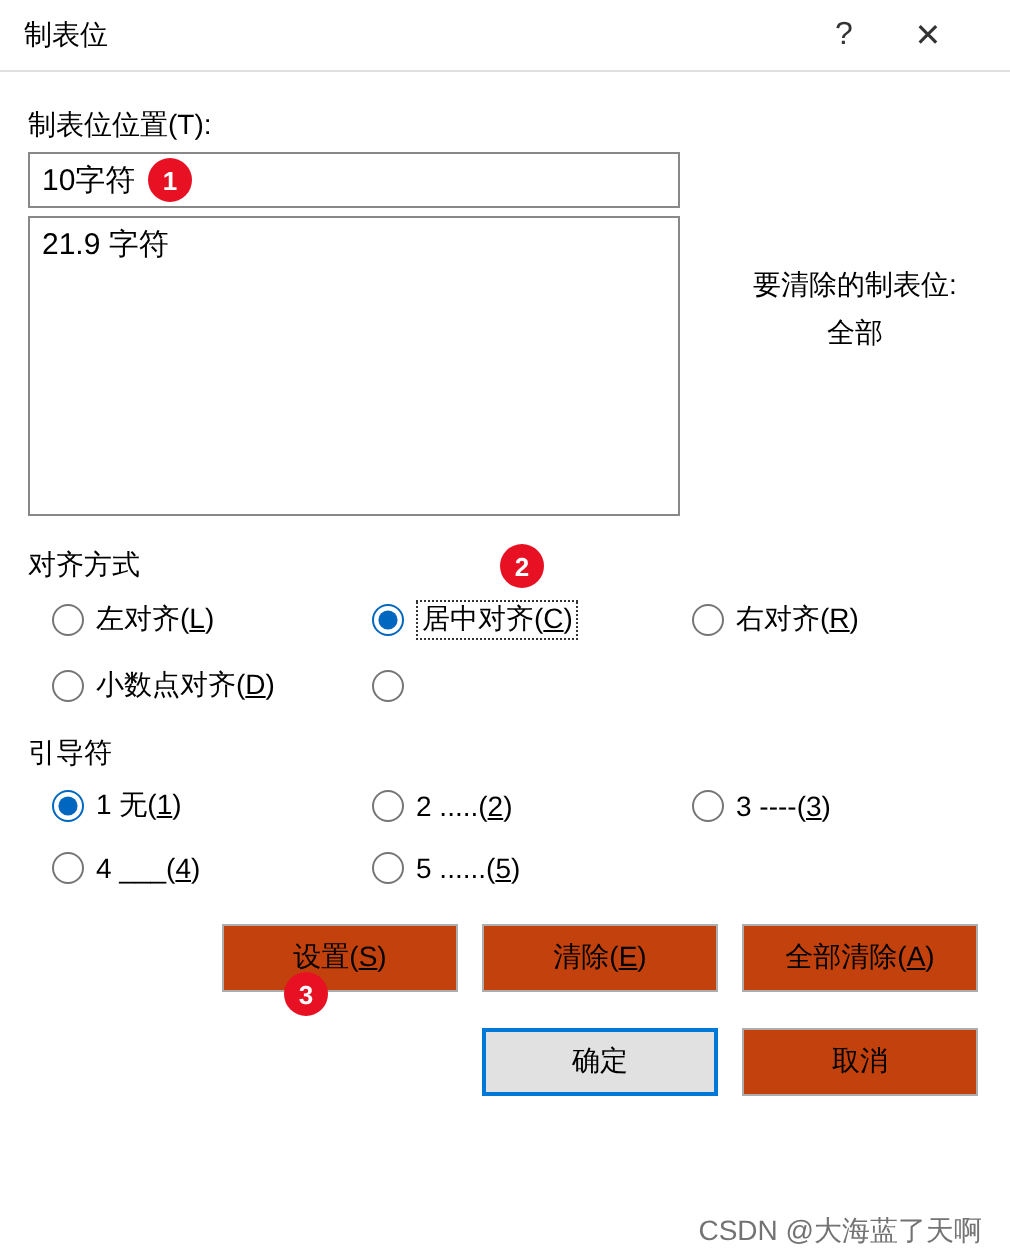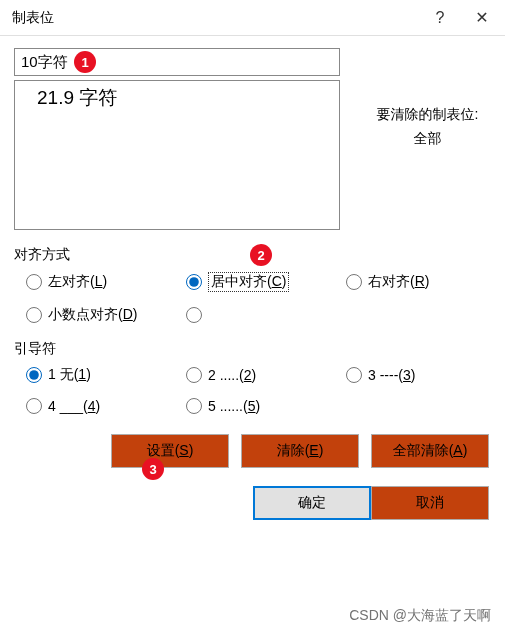--- a/index.html
+++ b/index.html
@@ -8,21 +8,21 @@
       font-size: 14px;
       background: #fff;
       width: 505px;
       height: 629px;
       overflow: hidden;
     }
     .titlebar {
       height: 36px;
       display: flex;
       align-items: center;
-      padding: 0 2px 0 12px;
+      padding: 0 20px 0 12px;
       background: #fff;
       border-bottom: 1px solid #e0e0e0;
     }
     .titlebar .title { flex: 1; font-size: 14px; }
     .titlebar .btn {
       width: 42px; height: 30px;
       display: flex; align-items: center; justify-content: center;
       font-size: 16px; color: #333;
     }
     .content { padding: 12px 14px; }
@@ -30,22 +30,22 @@
     .input-row { display: flex; gap: 10px; }
     .input-col { display: flex; flex-direction: column; width: 340px; }
     .posinput {
       width: 326px; height: 28px;
       border: 1px solid #888; padding: 2px 6px;
       font-size: 15px; font-family: inherit;
     }
     .listwrap { position: relative; margin-top: 4px; }
     .poslist {
       width: 326px; height: 150px;
-      border: 1px solid #888; padding: 4px 22px;
-      font-size: 19px; overflow-y: scroll;
+      border: 1px solid #888; padding: 4px 6px;
+      font-size: 15px; overflow-y: scroll;
     }
     .rightinfo {
       flex: 1; display: flex; flex-direction: column;
       align-items: center; justify-content: flex-start;
       padding-top: 58px; gap: 6px;
     }
     .section-title { margin-top: 16px; margin-bottom: 8px; }
     .radio-grid {
       display: grid;
       grid-template-columns: 160px 160px 160px;
@@ -58,21 +58,21 @@
       accent-color: #0067c0;
     }
     .rlabel { cursor: default; }
     .focusbox { border: 1px dotted #333; padding: 0 2px; }
     .btnrow {
       display: flex; gap: 12px;
       margin-top: 20px; justify-content: flex-end;
       padding-right: 2px;
     }
     .btnrow2 {
-      display: flex; gap: 0;
+      display: flex; gap: 12px;
       margin-top: 18px; justify-content: flex-end;
       padding-right: 2px;
     }
     .winbtn {
       min-width: 118px; height: 34px;
       border: 1px solid #adadad;
       background: #c2410c;
       font-family: inherit; font-size: 14px;
       padding: 0 12px;
       cursor: default;
@@ -101,20 +101,23 @@
   <div class="btn">
       <span>?</span>
     </div>
   <div class="btn">
       <span>✕</span>
     </div>
 </div>
 
 <div class="content">
 
+  <div class="label-line">
+    <span>制表位位置(T):</span>
+  </div>
 
   <div class="input-row">
     <div class="input-col">
       <div style="position:relative">
         <input class="posinput" type="text" value="10字符" style="">
         <div class="marker" style="left:60px; top:3px">1</div>
       </div>
       <div class="listwrap">
         <div class="poslist">
           <div>21.9 字符</div>

